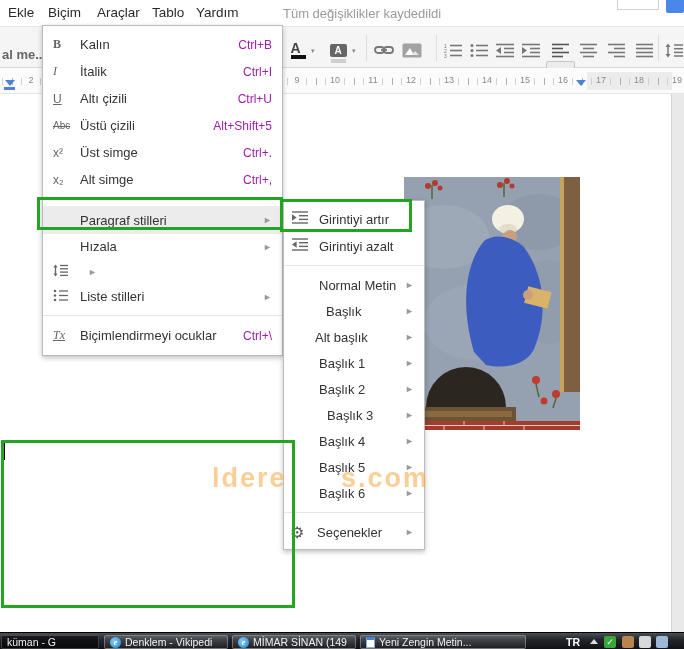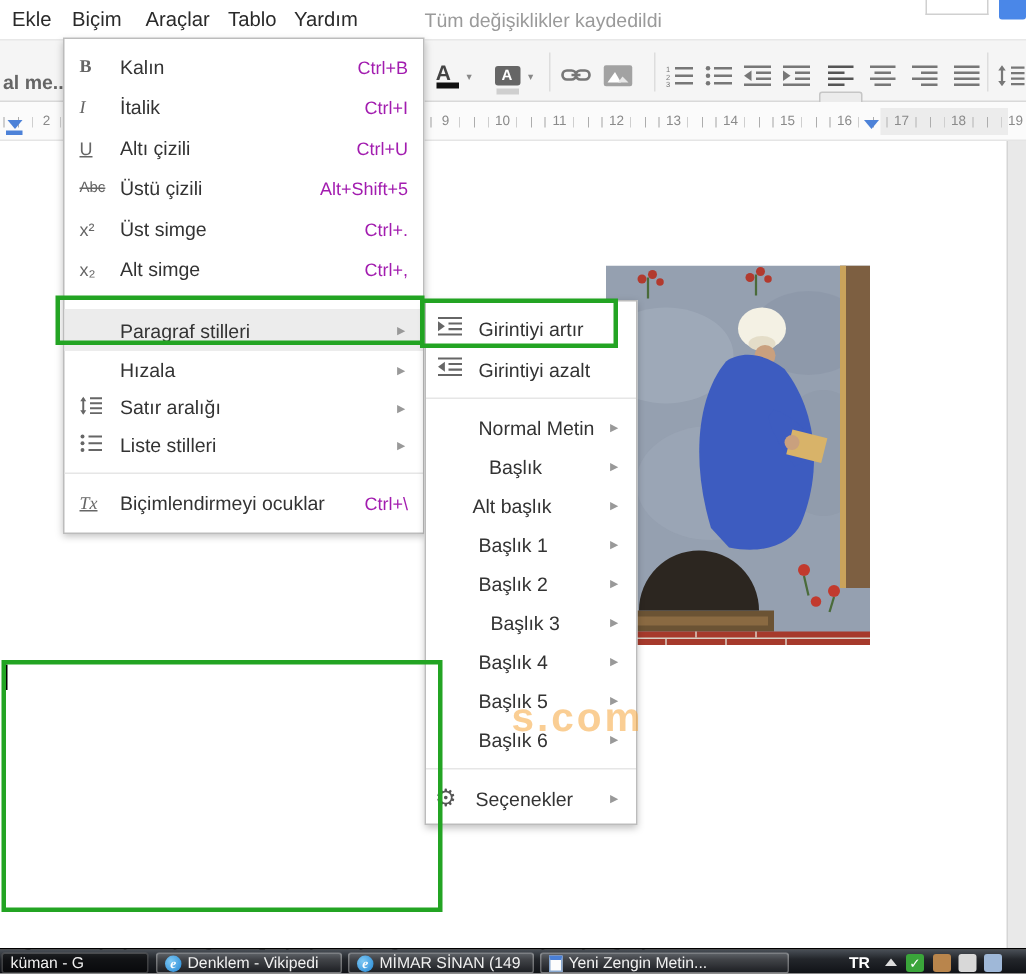--- a/index.html
+++ b/index.html
@@ -360,21 +360,20 @@
         <svg width="16" height="13" viewBox="0 0 16 13">
             <line x1="2.5" y1="1.5" x2="2.5" y2="11.5" stroke="#666" stroke-width="1.3"></line>
             <polygon points="0.5,3.5 4.5,3.5 2.5,0.5" fill="#666"></polygon>
             <polygon points="0.5,9.5 4.5,9.5 2.5,12.5" fill="#666"></polygon>
             <line x1="7" y1="1.5" x2="15" y2="1.5" stroke="#666" stroke-width="1.3"></line>
             <line x1="7" y1="4.8" x2="15" y2="4.8" stroke="#666" stroke-width="1.3"></line>
             <line x1="7" y1="8.1" x2="15" y2="8.1" stroke="#666" stroke-width="1.3"></line>
             <line x1="7" y1="11.4" x2="15" y2="11.4" stroke="#666" stroke-width="1.3"></line>
           </svg>
       </span>
-      <span class="mlabel">Satır aralığı</span>
       <span class="marrow">►</span>
     </div>
     <div class="mrow" style="height:25px">
       <span class="micon">
         <svg width="16" height="13" viewBox="0 0 16 13">
             <circle cx="2" cy="2" r="1.3" fill="#666"></circle>
             <circle cx="2" cy="6.5" r="1.3" fill="#666"></circle>
             <circle cx="2" cy="11" r="1.3" fill="#666"></circle>
             <line x1="6" y1="2" x2="15" y2="2" stroke="#666" stroke-width="1.3"></line>
             <line x1="6" y1="6.5" x2="15" y2="6.5" stroke="#666" stroke-width="1.3"></line>
@@ -468,20 +467,21 @@
       <span class="micon gear">⚙</span>
       <span class="mlabel">Seçenekler</span>
       <span class="marrow">►</span>
     </div>
   </div>
 
   <div class="gbox" style="left:37px;  top:197px; width:246px; height:33px"></div>
   <div class="gbox" style="left:280px; top:199px; width:132px; height:33px"></div>
   <div class="gbox" style="left:1px;   top:440px; width:294px; height:168px"></div>
 
+  <span class="watermark" style="left:212px">ldere</span>
   <span class="watermark" style="left:341px">s.com</span>
 
   <div class="taskbar">
     <div class="tb-item active" style="left:1px; width:98px">
       <span>küman - G</span>
     </div>
     <div class="tb-item" style="left:104px; width:124px">
       <span class="ie-ico">e</span>
       <span>Denklem - Vikipedi</span>
     </div>

